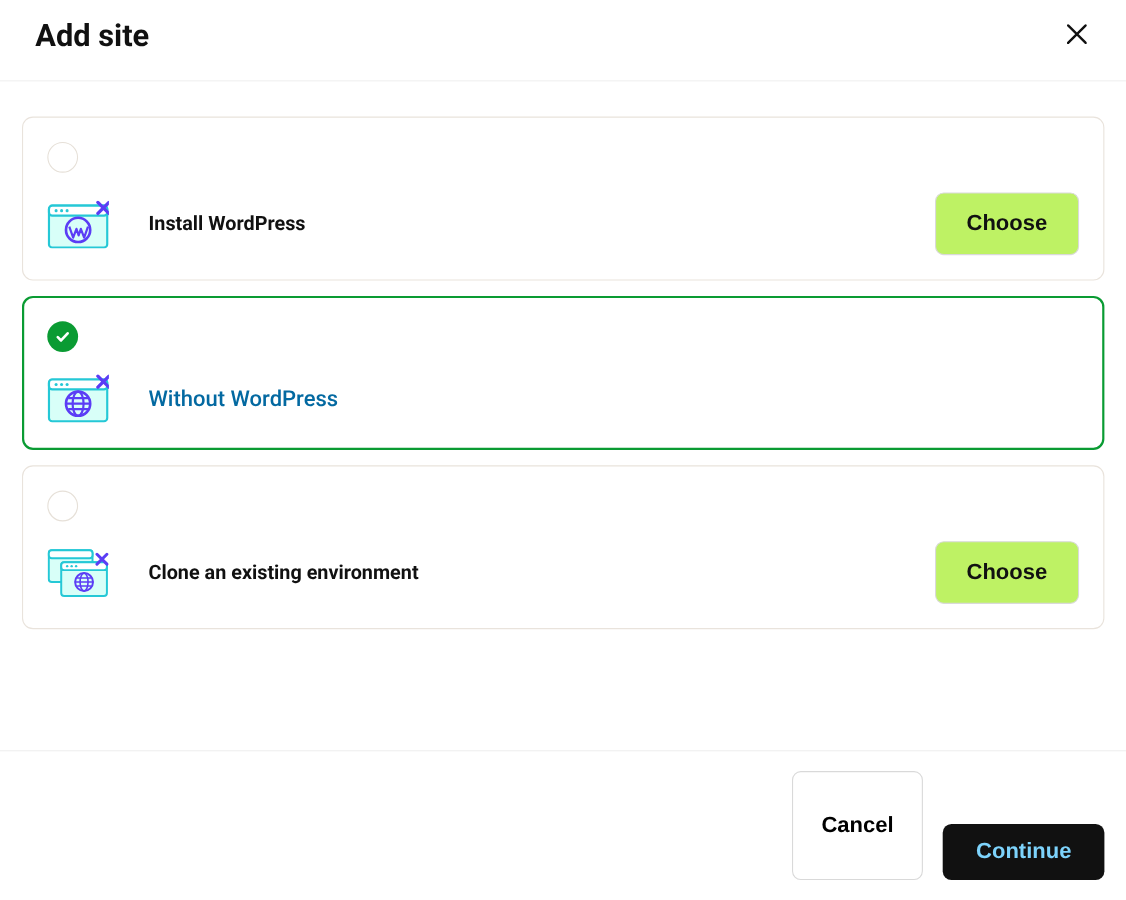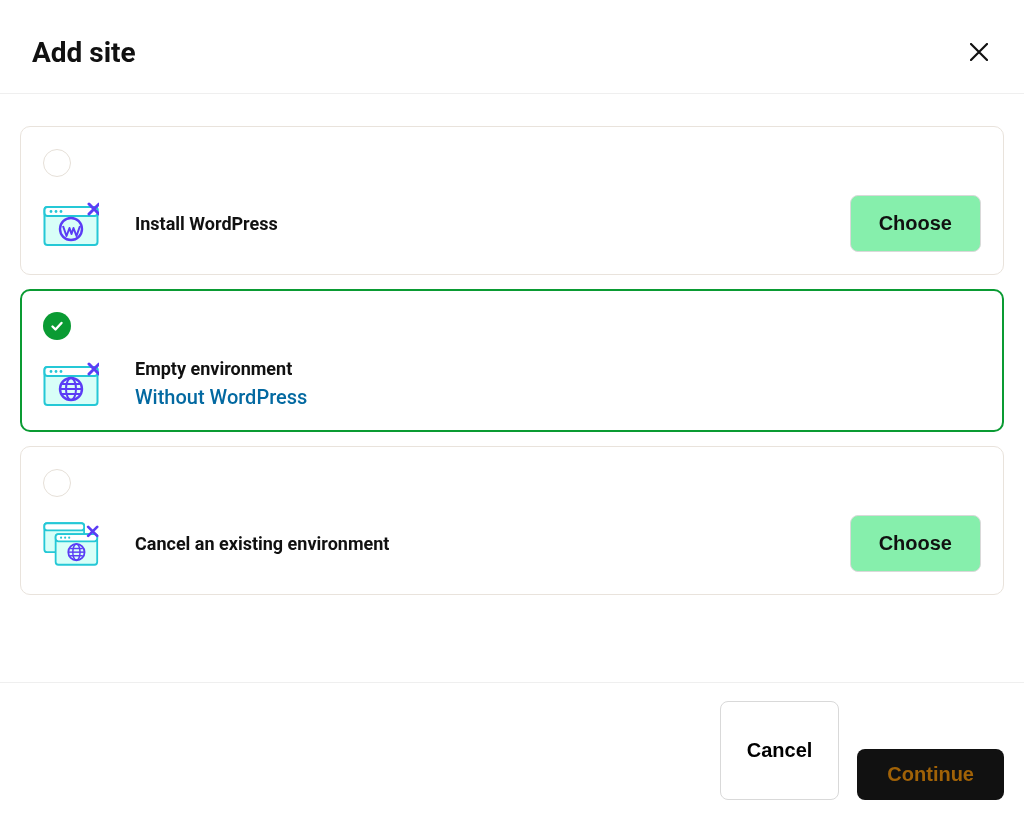--- a/index.html
+++ b/index.html
@@ -8,21 +8,21 @@
       background: #ffffff;
       width: 1024px;
       height: 818px;
       position: relative;
       color: #1a1a1a;
     }
     .header {
       display: flex;
       align-items: center;
       justify-content: space-between;
-      padding: 36px 32px 24px 32px;
+      padding: 16px 32px 24px 32px;
       border-bottom: 1px solid #efefef;
     }
     .title {
       font-size: 28px;
       font-weight: 700;
       color: #111;
     }
     .close-btn {
       font-size: 24px;
       line-height: 1;
@@ -71,21 +71,21 @@
       display: flex;
       align-items: center;
       gap: 36px;
     }
     .icon-box { width: 56px; height: 48px; display:flex; align-items:center; justify-content:center; }
     .texts { display: flex; flex-direction: column; gap: 6px; }
     .opt-title { font-size: 18px; font-weight: 700; color: #111; }
     .opt-sub { font-size: 20px; font-weight: 500; color: #0369a1; }
     .btn {
       border: 1px solid #d9d9d9;
-      background: #86efac;
+      background: #bef264;
       border-radius: 8px;
       padding: 16px 28px;
       font-size: 20px;
       font-weight: 600;
       cursor: pointer;
       color: #111;
     }
     .footer {
       position: absolute;
       left: 0; right: 0;
@@ -102,21 +102,21 @@
       background: #fff;
       border-radius: 8px;
       padding: 30px 26px;
       font-size: 20px;
       font-weight: 600;
       cursor: pointer;
     }
     .btn-primary {
       border: none;
       background: #111;
-      color: #a16207;
+      color: #7dd3fc;
       border-radius: 8px;
       padding: 14px 30px;
       font-size: 20px;
       font-weight: 700;
       cursor: pointer;
       margin-top: 48px;
     }
   </style>
 </head>
 <body>
@@ -177,21 +177,20 @@
             <circle cx="18" cy="9.5" r="1.4" fill="#25c8d6"></circle>
             <circle cx="28" cy="27" r="11" fill="none" stroke="#5b3df5" stroke-width="2.4"></circle>
             <ellipse cx="28" cy="27" rx="5" ry="11" fill="none" stroke="#5b3df5" stroke-width="2"></ellipse>
             <line x1="17" y1="27" x2="39" y2="27" stroke="#5b3df5" stroke-width="2"></line>
             <line x1="19" y1="22" x2="37" y2="22" stroke="#5b3df5" stroke-width="2"></line>
             <line x1="19" y1="32" x2="37" y2="32" stroke="#5b3df5" stroke-width="2"></line>
             <path d="M46 2 L56 12 M56 2 L46 12" stroke="#5b3df5" stroke-width="3" stroke-linecap="round"></path>
           </svg>
         </div>
         <div class="texts">
-          <div class="opt-title">Empty environment</div>
           <div class="opt-sub">Without WordPress</div>
         </div>
       </div>
     </div>
   </div>
 
   <div class="option-card">
     <div class="radio-row">
       <span class="radio"></span>
     </div>
@@ -208,21 +207,21 @@
             <circle cx="29" cy="18" r="1.2" fill="#25c8d6"></circle>
             <circle cx="37" cy="34" r="9" fill="none" stroke="#5b3df5" stroke-width="2"></circle>
             <ellipse cx="37" cy="34" rx="4" ry="9" fill="none" stroke="#5b3df5" stroke-width="1.6"></ellipse>
             <line x1="28" y1="34" x2="46" y2="34" stroke="#5b3df5" stroke-width="1.6"></line>
             <line x1="30" y1="30" x2="44" y2="30" stroke="#5b3df5" stroke-width="1.6"></line>
             <line x1="30" y1="38" x2="44" y2="38" stroke="#5b3df5" stroke-width="1.6"></line>
             <path d="M50 6 L60 16 M60 6 L50 16" stroke="#5b3df5" stroke-width="3" stroke-linecap="round"></path>
           </svg>
         </div>
         <div class="texts">
-          <div class="opt-title">Cancel an existing environment</div>
+          <div class="opt-title">Clone an existing environment</div>
         </div>
       </div>
       <button class="btn">Choose</button>
     </div>
   </div>
 
 </div>
 
 <div class="footer">
   <button class="btn-secondary">Cancel</button>

